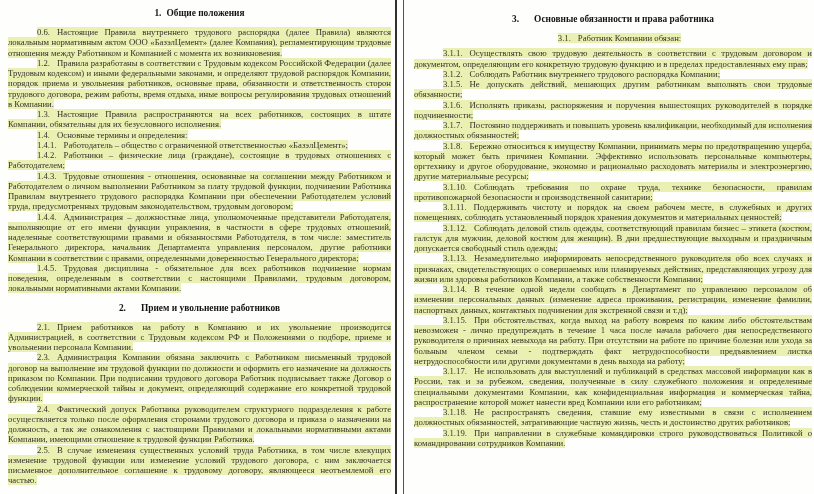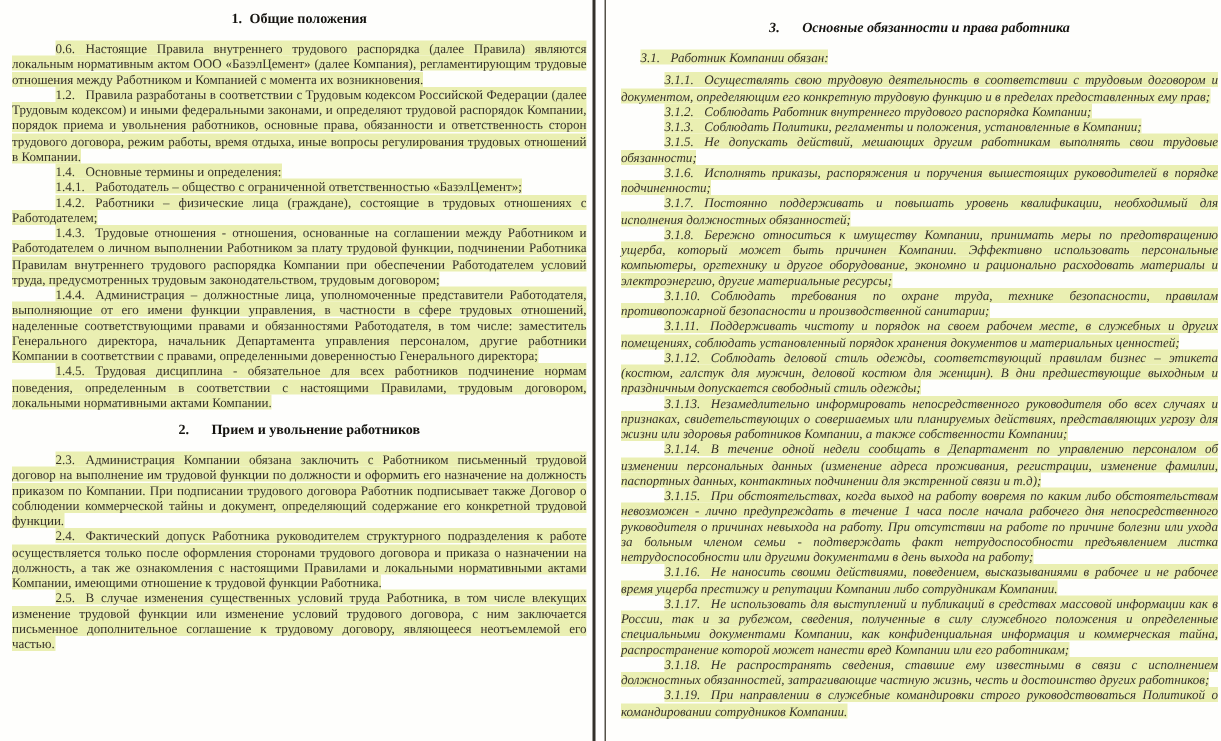--- a/index.html
+++ b/index.html
@@ -5,35 +5,35 @@
   html,body{margin:0;padding:0;}
   body{
     width:814px;height:494px;overflow:hidden;background:#ffffff;
     font-family:"Liberation Serif","DejaVu Serif",serif;
     position:relative;
     -webkit-font-smoothing:antialiased;
   }
   .viewer{position:absolute;inset:0;}
   .page{position:absolute;top:0;height:494px;background:#fefefc;box-sizing:border-box;}
   .page-left{left:0;width:397px;border-right:2px solid var(--divider,#33312c);padding:5px 4px 4px 8px;}
-  .page-right{left:403px;width:411px;border-left:1px solid var(--divider2,#55524a);padding:5px 2px 4px 10px;font-style:italic;}
+  .page-right{left:403px;width:411px;border-left:1px solid var(--divider2,#55524a);padding:5px 2px 4px 10px;}
   .gutter{position:absolute;top:0;left:399px;width:4px;height:494px;background:#ffffff;}
   .heading{
     text-align:center;font-weight:bold;color:var(--heading-ink,#14130f);
     font-size:9.4px;line-height:11px;margin:3px 0 8px 0;white-space:nowrap;
   }
   .heading .hnum{font-weight:bold;}
   .heading .hgap-s{display:inline-block;width:5px;}
   .heading .hgap-l{display:inline-block;width:15px;}
   .para,.section-line{
     margin:0;color:var(--ink,#36322b);
     font-size:8.7px;line-height:10.25px;
     text-align:justify;text-indent:29px;
   }
-  .section-line{text-indent:13px;margin:5px 0 5px 0;text-align:left;}
+  .section-line{text-indent:13px;margin:5px 0 5px 0;text-align:center;}
   .num{white-space:nowrap;}
   .numgap{display:inline-block;width:7px;}
   .hl{background:var(--highlight,#eaefb2);box-decoration-break:clone;-webkit-box-decoration-break:clone;}
   .heading-block{margin-top:9px;}
   .artifact{position:absolute;pointer-events:none;}
 </style>
 </head>
 <body style="--highlight: #eaefb2; --ink: #36322b; --heading-ink: #14130f; --divider: #33312c; --divider2: #55524a;">
 
 <div class="viewer">
@@ -44,52 +44,52 @@
   </svg>
   <svg class="artifact" style="left:418px;top:18px;" width="20" height="30" viewBox="0 0 20 30">
     <path d="M5 4 C9 10, 6 18, 10 24" stroke="#d4d4cf" stroke-width="1" fill="none"></path>
   </svg>
 
   <div class="page page-left">
     <div class="page-body" id="page-0">
         <div class="heading"><span class="hnum">1.</span><span class="hgap-s"></span><span>Общие положения</span></div>
         <p class="para"><span class="hl"><span class="num">0.6.</span><span class="numgap"></span><span>Настоящие Правила внутреннего трудового распорядка (далее Правила) являются локальным нормативным актом ООО «БазэлЦемент» (далее Компания), регламентирующим трудовые отношения между Работником и Компанией с момента их возникновения.</span></span></p>
         <p class="para"><span class="hl"><span class="num">1.2.</span><span class="numgap"></span><span>Правила разработаны в соответствии с Трудовым кодексом Российской Федерации (далее Трудовым кодексом) и иными федеральными законами, и определяют трудовой распорядок Компании, порядок приема и увольнения работников, основные права, обязанности и ответственность сторон трудового договора, режим работы, время отдыха, иные вопросы регулирования трудовых отношений в Компании.</span></span></p>
+        <p class="para"><span class="hl"><span class="num">1.3.</span><span class="numgap"></span><span>Настоящие Правила распространяются на всех работников, состоящих в штате Компании, обязательны для их безусловного исполнения.</span></span></p>
         <p class="para"><span class="hl"><span class="num">1.4.</span><span class="numgap"></span><span>Основные термины и определения:</span></span></p>
         <p class="para"><span class="hl"><span class="num">1.4.1.</span><span class="numgap"></span><span>Работодатель – общество с ограниченной ответственностью «БазэлЦемент»;</span></span></p>
         <p class="para"><span class="hl"><span class="num">1.4.2.</span><span class="numgap"></span><span>Работники – физические лица (граждане), состоящие в трудовых отношениях с Работодателем;</span></span></p>
         <p class="para"><span class="hl"><span class="num">1.4.3.</span><span class="numgap"></span><span>Трудовые отношения - отношения, основанные на соглашении между Работником и Работодателем о личном выполнении Работником за плату трудовой функции, подчинении Работника Правилам внутреннего трудового распорядка Компании при обеспечении Работодателем условий труда, предусмотренных трудовым законодательством, трудовым договором;</span></span></p>
         <p class="para"><span class="hl"><span class="num">1.4.4.</span><span class="numgap"></span><span>Администрация – должностные лица, уполномоченные представители Работодателя, выполняющие от его имени функции управления, в частности в сфере трудовых отношений, наделенные соответствующими правами и обязанностями Работодателя, в том числе: заместитель Генерального директора, начальник Департамента управления персоналом, другие работники Компании в соответствии с правами, определенными доверенностью Генерального директора;</span></span></p>
         <p class="para"><span class="hl"><span class="num">1.4.5.</span><span class="numgap"></span><span>Трудовая дисциплина - обязательное для всех работников подчинение нормам поведения, определенным в соответствии с настоящими Правилами, трудовым договором, локальными нормативными актами Компании.</span></span></p>
         <div class="heading heading-block"><span class="hnum">2.</span><span class="hgap-l"></span><span>Прием и увольнение работников</span></div>
+        <p class="para"><span class="hl"><span class="num">2.1.</span><span class="numgap"></span><span>Прием работников на работу в Компанию и их увольнение производится Администрацией, в соответствии с Трудовым кодексом РФ и Положениями о подборе, приеме и увольнении персонала Компании.</span></span></p>
         <p class="para"><span class="hl"><span class="num">2.3.</span><span class="numgap"></span><span>Администрация Компании обязана заключить с Работником письменный трудовой договор на выполнение им трудовой функции по должности и оформить его назначение на должность приказом по Компании. При подписании трудового договора Работник подписывает также Договор о соблюдении коммерческой тайны и документ, определяющий содержание его конкретной трудовой функции.</span></span></p>
         <p class="para"><span class="hl"><span class="num">2.4.</span><span class="numgap"></span><span>Фактический допуск Работника руководителем структурного подразделения к работе осуществляется только после оформления сторонами трудового договора и приказа о назначении на должность, а так же ознакомления с настоящими Правилами и локальными нормативными актами Компании, имеющими отношение к трудовой функции Работника.</span></span></p>
         <p class="para"><span class="hl"><span class="num">2.5.</span><span class="numgap"></span><span>В случае изменения существенных условий труда Работника, в том числе влекущих изменение трудовой функции или изменение условий трудового договора, с ним заключается письменное дополнительное соглашение к трудовому договору, являющееся неотъемлемой его частью.</span></span></p>
       </div>
   </div>
 
   <div class="gutter"></div>
 
   <div class="page page-right">
     <div class="page-body" id="page-1">
         <div class="heading heading-block"><span class="hnum">3.</span><span class="hgap-l"></span><span>Основные обязанности и права работника</span></div>
         <p class="section-line"><span class="hl"><span class="num">3.1.</span><span class="numgap"></span><span>Работник Компании обязан:</span></span></p>
         <p class="para"><span class="hl"><span class="num">3.1.1.</span><span class="numgap"></span><span>Осуществлять свою трудовую деятельность в соответствии с трудовым договором и документом, определяющим его конкретную трудовую функцию и в пределах предоставленных ему прав;</span></span></p>
         <p class="para"><span class="hl"><span class="num">3.1.2.</span><span class="numgap"></span><span>Соблюдать Работник внутреннего трудового распорядка Компании;</span></span></p>
-        <p class="para"><span class="hl"><span class="num">3.1.3.</span><span class="numgap"></span><span>Соблюдать Политики, регламенты и положения, установленные в Компании;</span></span></p>
         <p class="para"><span class="hl"><span class="num">3.1.5.</span><span class="numgap"></span><span>Не допускать действий, мешающих другим работникам выполнять свои трудовые обязанности;</span></span></p>
         <p class="para"><span class="hl"><span class="num">3.1.6.</span><span class="numgap"></span><span>Исполнять приказы, распоряжения и поручения вышестоящих руководителей в порядке подчиненности;</span></span></p>
         <p class="para"><span class="hl"><span class="num">3.1.7.</span><span class="numgap"></span><span>Постоянно поддерживать и повышать уровень квалификации, необходимый для исполнения должностных обязанностей;</span></span></p>
         <p class="para"><span class="hl"><span class="num">3.1.8.</span><span class="numgap"></span><span>Бережно относиться к имуществу Компании, принимать меры по предотвращению ущерба, который может быть причинен Компании. Эффективно использовать персональные компьютеры, оргтехнику и другое оборудование, экономно и рационально расходовать материалы и электроэнергию, другие материальные ресурсы;</span></span></p>
         <p class="para"><span class="hl"><span class="num">3.1.10.</span><span class="numgap"></span><span>Соблюдать требования по охране труда, технике безопасности, правилам противопожарной безопасности и производственной санитарии;</span></span></p>
         <p class="para"><span class="hl"><span class="num">3.1.11.</span><span class="numgap"></span><span>Поддерживать чистоту и порядок на своем рабочем месте, в служебных и других помещениях, соблюдать установленный порядок хранения документов и материальных ценностей;</span></span></p>
         <p class="para"><span class="hl"><span class="num">3.1.12.</span><span class="numgap"></span><span>Соблюдать деловой стиль одежды, соответствующий правилам бизнес – этикета (костюм, галстук для мужчин, деловой костюм для женщин). В дни предшествующие выходным и праздничным допускается свободный стиль одежды;</span></span></p>
         <p class="para"><span class="hl"><span class="num">3.1.13.</span><span class="numgap"></span><span>Незамедлительно информировать непосредственного руководителя обо всех случаях и признаках, свидетельствующих о совершаемых или планируемых действиях, представляющих угрозу для жизни или здоровья работников Компании, а также собственности Компании;</span></span></p>
         <p class="para"><span class="hl"><span class="num">3.1.14.</span><span class="numgap"></span><span>В течение одной недели сообщать в Департамент по управлению персоналом об изменении персональных данных (изменение адреса проживания, регистрации, изменение фамилии, паспортных данных, контактных подчинении для экстренной связи и т.д);</span></span></p>
         <p class="para"><span class="hl"><span class="num">3.1.15.</span><span class="numgap"></span><span>При обстоятельствах, когда выход на работу вовремя по каким либо обстоятельствам невозможен - лично предупреждать в течение 1 часа после начала рабочего дня непосредственного руководителя о причинах невыхода на работу. При отсутствии на работе по причине болезни или ухода за больным членом семьи - подтверждать факт нетрудоспособности предъявлением листка нетрудоспособности или другими документами в день выхода на работу;</span></span></p>
-        <p class="para"><span class="hl"><span class="num">3.1.16.</span><span class="numgap"></span><span>Не наносить своими действиями, поведением, высказываниями в рабочее и не рабочее время ущерба престижу и репутации Компании либо сотрудникам Компании.</span></span></p>
         <p class="para"><span class="hl"><span class="num">3.1.17.</span><span class="numgap"></span><span>Не использовать для выступлений и публикаций в средствах массовой информации как в России, так и за рубежом, сведения, полученные в силу служебного положения и определенные специальными документами Компании, как конфиденциальная информация и коммерческая тайна, распространение которой может нанести вред Компании или его работникам;</span></span></p>
         <p class="para"><span class="hl"><span class="num">3.1.18.</span><span class="numgap"></span><span>Не распространять сведения, ставшие ему известными в связи с исполнением должностных обязанностей, затрагивающие частную жизнь, честь и достоинство других работников;</span></span></p>
         <p class="para"><span class="hl"><span class="num">3.1.19.</span><span class="numgap"></span><span>При направлении в служебные командировки строго руководствоваться Политикой о командировании сотрудников Компании.</span></span></p>
       </div>
   </div>
 
 </div>
 
 </body></html>

